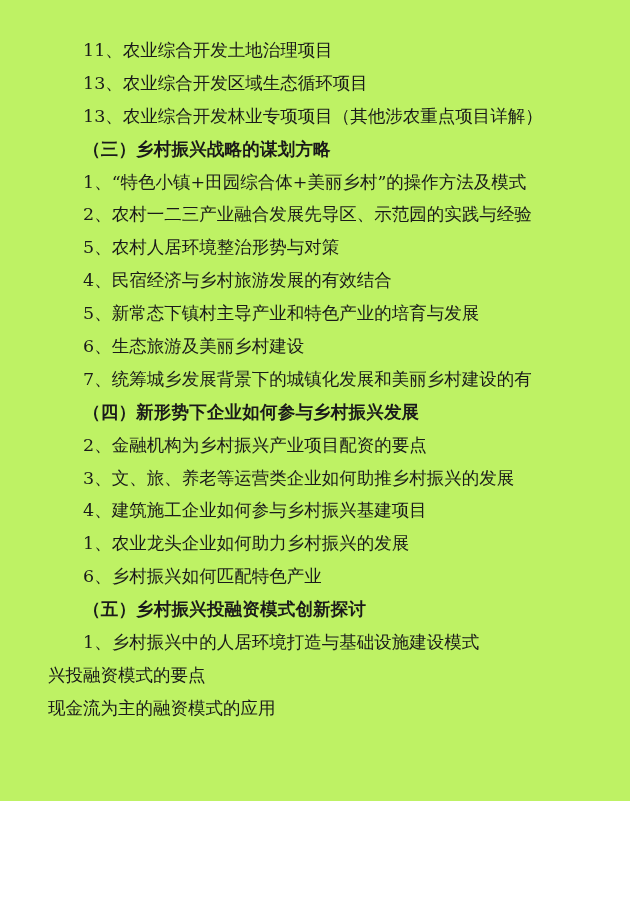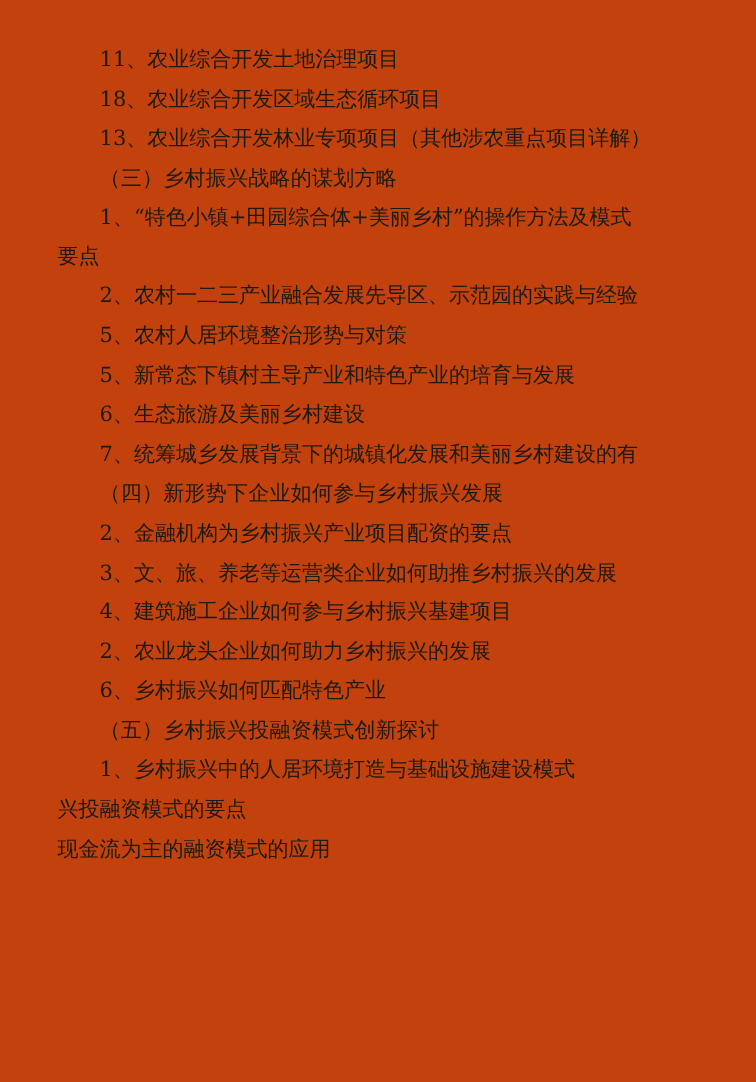--- a/index.html
+++ b/index.html
@@ -10,68 +10,68 @@
     width: 630px;
     height: 902px;
     background: #ffffff;
     font-family: "DejaVu Serif", "Liberation Serif", serif;
     color: #1a1a1a;
     overflow: hidden;
   }
   .page {
     position: relative;
     width: 630px;
-    height: 902px;
-    background: #c2410c;
+    height: 801px;
+    background: #bef264;
     box-sizing: border-box;
     padding: 34px 48px 0 48px;
   }
   .doc-body {
     font-size: 17.5px;
     line-height: 1.88;
     text-align: justify;
   }
   .para {
     margin: 0;
     padding: 0;
     white-space: pre-wrap;
     word-break: break-all;
   }
   .heading {
-    font-weight: normal;
+    font-weight: bold;
     text-indent: 2em;
     letter-spacing: 0.2px;
   }
   .list-line {
     text-indent: 2em;
   }
   .wrap-line {
     text-indent: 0;
   }
 </style>
 </head>
 <body>
 
 <div class="page">
   <div class="doc-body" id="doc-body">
       <p class="para list-line">11、农业综合开发土地治理项目</p>
-      <p class="para list-line">18、农业综合开发区域生态循环项目</p>
+      <p class="para list-line">13、农业综合开发区域生态循环项目</p>
       <p class="para list-line">13、农业综合开发林业专项项目（其他涉农重点项目详解）</p>
       <p class="para heading">（三）乡村振兴战略的谋划方略</p>
       <p class="para list-line">1、“特色小镇+田园综合体+美丽乡村”的操作方法及模式</p>
-      <p class="para wrap-line">要点</p>
       <p class="para list-line">2、农村一二三产业融合发展先导区、示范园的实践与经验</p>
       <p class="para list-line">5、农村人居环境整治形势与对策</p>
+      <p class="para list-line">4、民宿经济与乡村旅游发展的有效结合</p>
       <p class="para list-line">5、新常态下镇村主导产业和特色产业的培育与发展</p>
       <p class="para list-line">6、生态旅游及美丽乡村建设</p>
       <p class="para list-line">7、统筹城乡发展背景下的城镇化发展和美丽乡村建设的有</p>
       <p class="para heading">（四）新形势下企业如何参与乡村振兴发展</p>
       <p class="para list-line">2、金融机构为乡村振兴产业项目配资的要点</p>
       <p class="para list-line">3、文、旅、养老等运营类企业如何助推乡村振兴的发展</p>
       <p class="para list-line">4、建筑施工企业如何参与乡村振兴基建项目</p>
-      <p class="para list-line">2、农业龙头企业如何助力乡村振兴的发展</p>
+      <p class="para list-line">1、农业龙头企业如何助力乡村振兴的发展</p>
       <p class="para list-line">6、乡村振兴如何匹配特色产业</p>
       <p class="para heading">（五）乡村振兴投融资模式创新探讨</p>
       <p class="para list-line">1、乡村振兴中的人居环境打造与基础设施建设模式</p>
       <p class="para wrap-line">兴投融资模式的要点</p>
       <p class="para wrap-line">现金流为主的融资模式的应用</p>
     </div>
 </div>
 
 </body></html>

